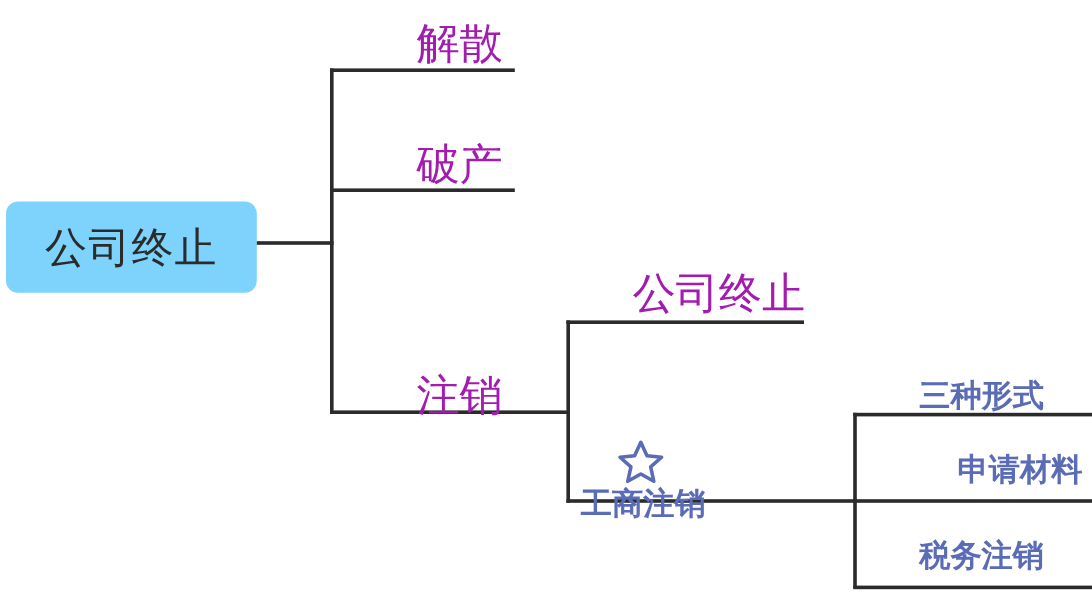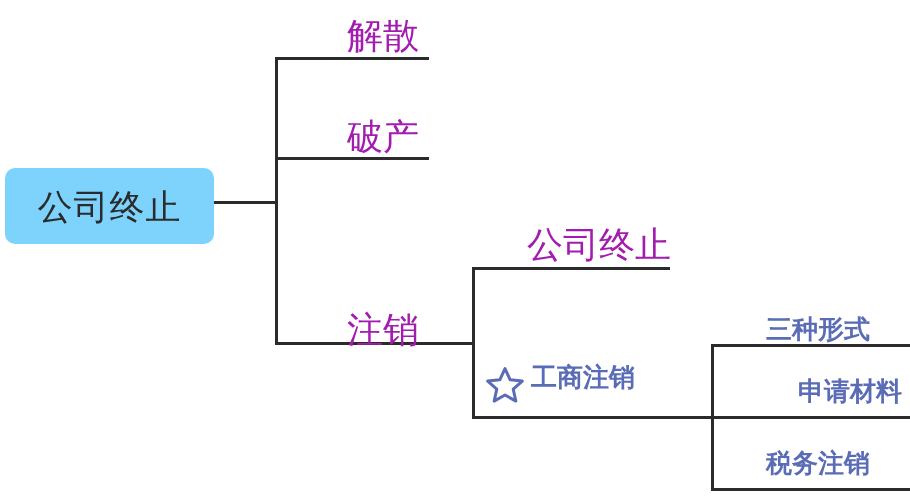--- a/index.html
+++ b/index.html
@@ -60,22 +60,23 @@
   .node-label.accent {
     color: #5a6cb5;
     font-weight: bold;
     font-size: 26px;
   }
 
   
   .starred-node {
     position: absolute;
     display: flex;
-    align-items: flex-start;
+    align-items: center;
     white-space: nowrap;
+    flex-direction: column;
   }
   .star-icon {
     width: 42px;
     height: 42px;
     margin-right: 5px;
     flex: 0 0 auto;
     display: block;
   }
   .starred-text {
     font-size: 26px;

